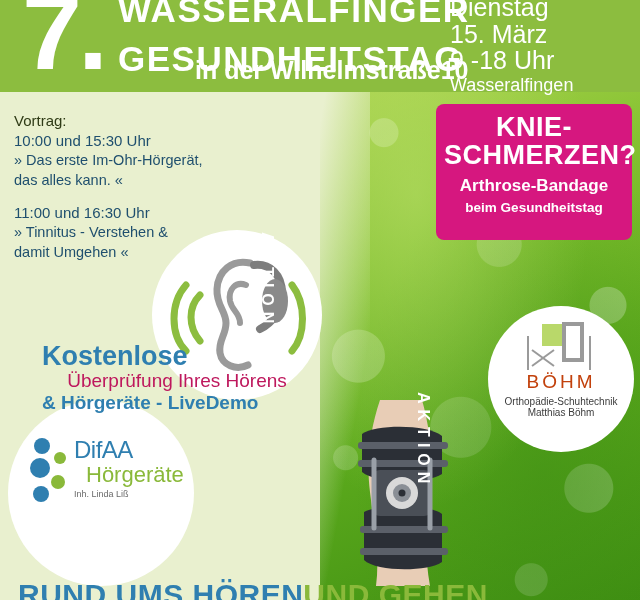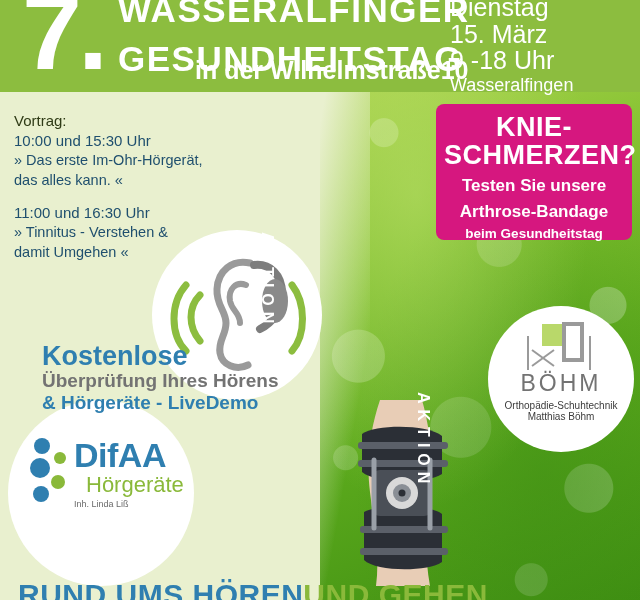--- a/index.html
+++ b/index.html
@@ -207,23 +207,24 @@
     z-index: 9;
   }
   .kostenlos .k1 {
     font-size: 27px;
     font-weight: bold;
     color: #2f7fb0;
     line-height: 1.05;
   }
   .kostenlos .k2 {
     font-size: 19px;
-    font-weight: bold;
-    color: #737373;
+    font-weight: normal;
+    color: #be185d;
     line-height: 1.15;
+    text-align: center;
   }
   .kostenlos .k3 {
     font-size: 19px;
     font-weight: bold;
     color: #2f7fb0;
     line-height: 1.15;
   }
 
   
   .difaa-circle {
@@ -234,22 +235,22 @@
     background: #ffffff;
     z-index: 7;
   }
   .difaa-inner {
     position: absolute;
     left: 30px; top: 438px;
     width: 150px;
     z-index: 9;
   }
   .difaa-name {
-    font-size: 34px;
-    font-weight: bold;
+    font-size: 24px;
+    font-weight: normal;
     color: #2f7fb0;
     line-height: 1;
     letter-spacing: -0.5px;
   }
   .difaa-sub {
     font-size: 22px;
     color: #8ab93a;
     line-height: 1;
     margin-top: 2px;
     margin-left: 12px;
@@ -302,22 +303,22 @@
     z-index: 8;
   }
   .boehm-inner {
     position: absolute;
     left: 488px; top: 312px;
     width: 146px;
     z-index: 9;
     text-align: center;
   }
   .boehm-name {
-    font-size: 23px;
-    color: #737373;
+    font-size: 19px;
+    color: #c2410c;
     letter-spacing: 3px;
     line-height: 1;
     margin-top: 60px;
   }
   .boehm-s1 {
     font-size: 10px;
     color: #3c3c3c;
     margin-top: 5px;
   }
   .boehm-s2 {
@@ -426,21 +427,20 @@
     <div style="margin-left:44px;">
       <div class="difaa-name">DifAA</div>
       <div class="difaa-sub">Hörgeräte</div>
     </div>
     <div class="difaa-inh">Inh. Linda Liß</div>
   </div>
 
   <div class="knie-box">
     <div class="kb1">KNIE-</div>
     <div class="kb1">SCHMERZEN?</div>
-    <div class="kb2">Testen Sie unsere</div>
     <div class="kb2">Arthrose-Bandage</div>
     <div class="kb3">beim Gesundheitstag</div>
   </div>
 
   <div class="boehm-circle"></div>
   <div class="boehm-inner">
     <svg style="position:absolute; left:36px; top:4px;" width="74" height="62" viewBox="0 0 74 62">
       <path d="M18 8 L40 8 L40 30 L18 30 Z" fill="#b9d86a"></path>
       <path d="M40 8 L58 8 L58 44 L40 44 Z" fill="none" stroke="#9a9a9a" stroke-width="4"></path>
       <path d="M40 44 L58 44" stroke="#9a9a9a" stroke-width="4"></path>

